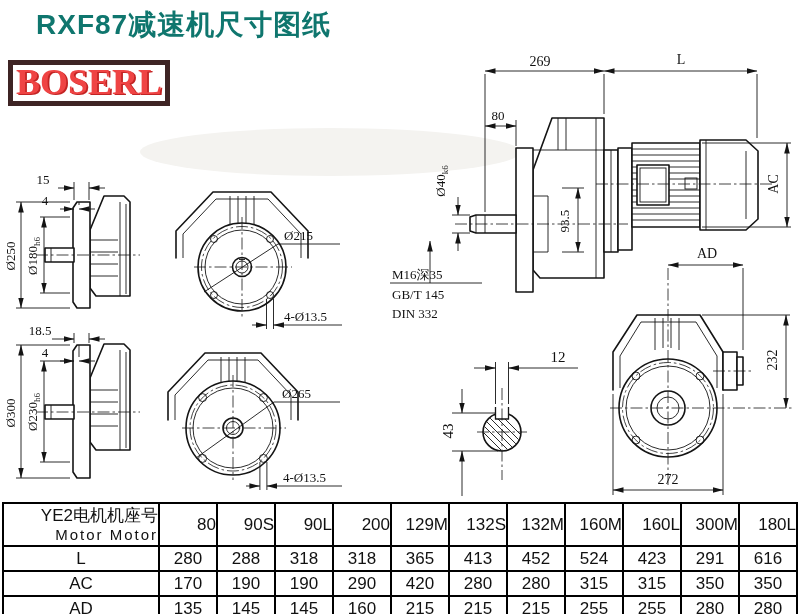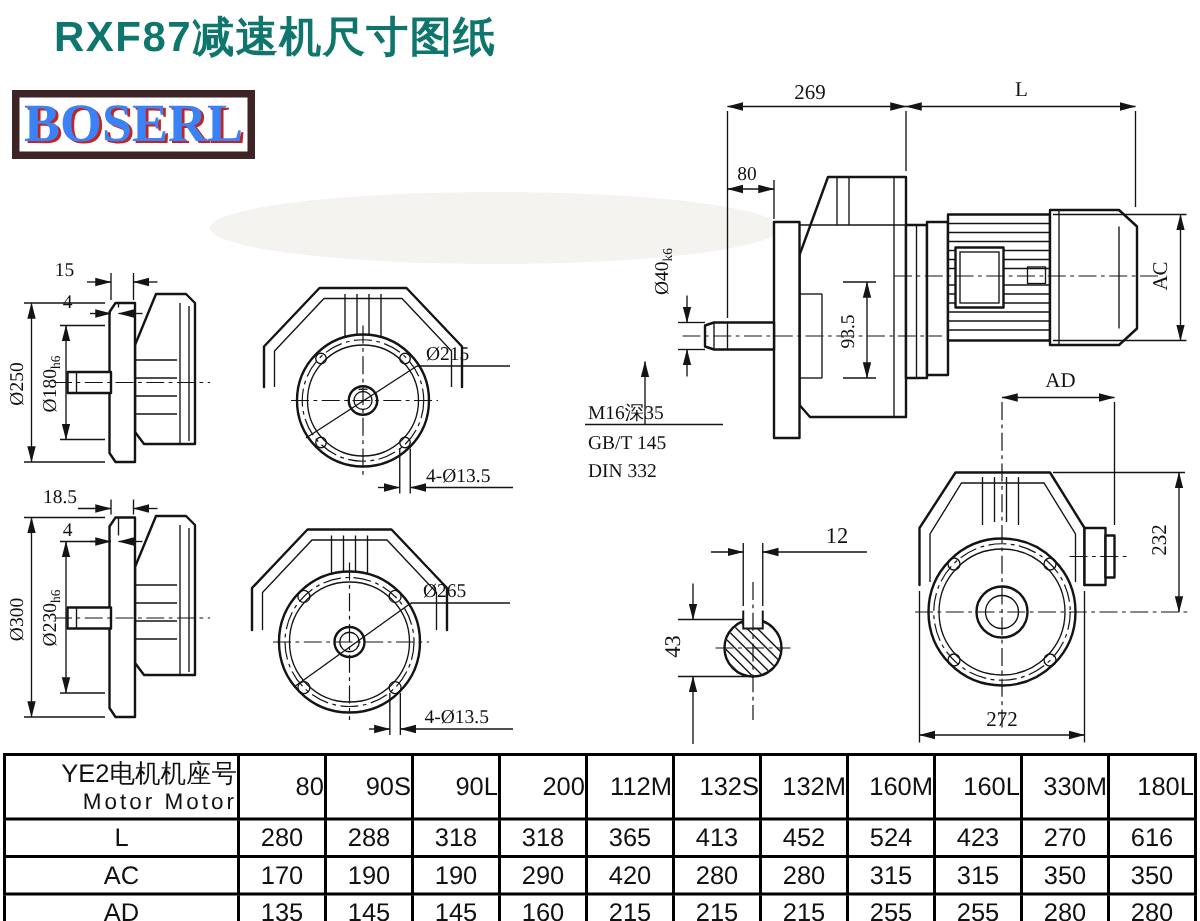--- a/index.html
+++ b/index.html
@@ -3,21 +3,21 @@
 <meta charset="utf-8">
 <style>
   html,body{margin:0;padding:0;}
   body{width:800px;height:614px;position:relative;background:#ffffff;overflow:hidden;
        font-family:"Liberation Sans",sans-serif;color:#111;}
   .title{position:absolute;left:36px;top:6px;font-size:28px;font-weight:bold;
          letter-spacing:1px;color:#0f766e;font-family:"Liberation Sans",sans-serif;}
   .logo-box{position:absolute;left:8px;top:60px;width:152px;height:36px;
             border:5px solid #3e2424;background:#fff;text-align:center;}
   .logo-text{font-family:"Liberation Serif",serif;font-weight:bold;font-size:36px;
-             line-height:34px;color:#3b82f6;text-shadow:1.8px 1.2px 0 #c22424;}
+             line-height:34px;color:#ef4444;text-shadow:1.8px 1.2px 0 #c22424;}
   svg{position:absolute;left:0;top:0;}
   .m{fill:none;stroke:#141414;stroke-width:1.6;stroke-linejoin:round;stroke-linecap:round;}
   .mf{fill:#ffffff;stroke:#141414;stroke-width:1.6;stroke-linejoin:round;}
   .t{fill:none;stroke:#141414;stroke-width:0.9;}
   .dim{fill:none;stroke:#141414;stroke-width:0.9;}
   .cl{fill:none;stroke:#141414;stroke-width:0.8;stroke-dasharray:12 3 2.5 3;}
   .hatch{stroke:#141414;stroke-width:0.9;}
   .dtx{font-family:"Liberation Serif",serif;font-size:13px;fill:#111;}
   .dtx14{font-family:"Liberation Serif",serif;font-size:14px;fill:#111;}
   .dtx15{font-family:"Liberation Serif",serif;font-size:15px;fill:#111;}
@@ -347,40 +347,40 @@
   <tbody>
       <tr class="hdr">
     <td>
       <div class="hcn">YE2电机机座号</div>
       <div class="hen">Motor Motor</div>
     </td>
     <td>80</td>
     <td>90S</td>
     <td>90L</td>
     <td>200</td>
-    <td>112M</td>
+    <td>129M</td>
     <td>132S</td>
     <td>132M</td>
     <td>160M</td>
     <td>160L</td>
-    <td>330M</td>
+    <td>300M</td>
     <td>180L</td>
   </tr>
   <tr>
     <td>L</td>
     <td>280</td>
     <td>288</td>
     <td>318</td>
     <td>318</td>
     <td>365</td>
     <td>413</td>
     <td>452</td>
     <td>524</td>
     <td>423</td>
-    <td>270</td>
+    <td>291</td>
     <td>616</td>
   </tr>
   <tr>
     <td>AC</td>
     <td>170</td>
     <td>190</td>
     <td>190</td>
     <td>290</td>
     <td>420</td>
     <td>280</td>

